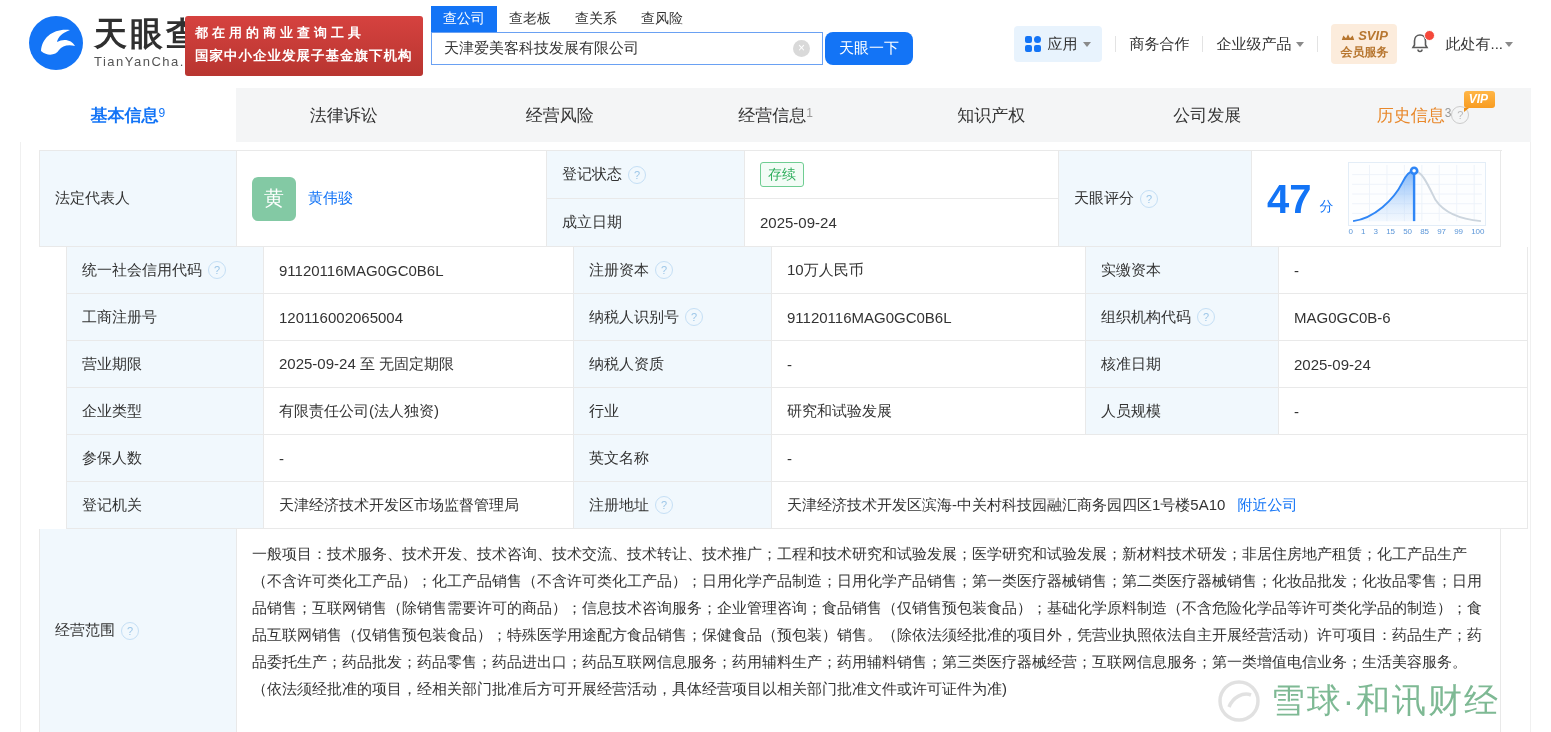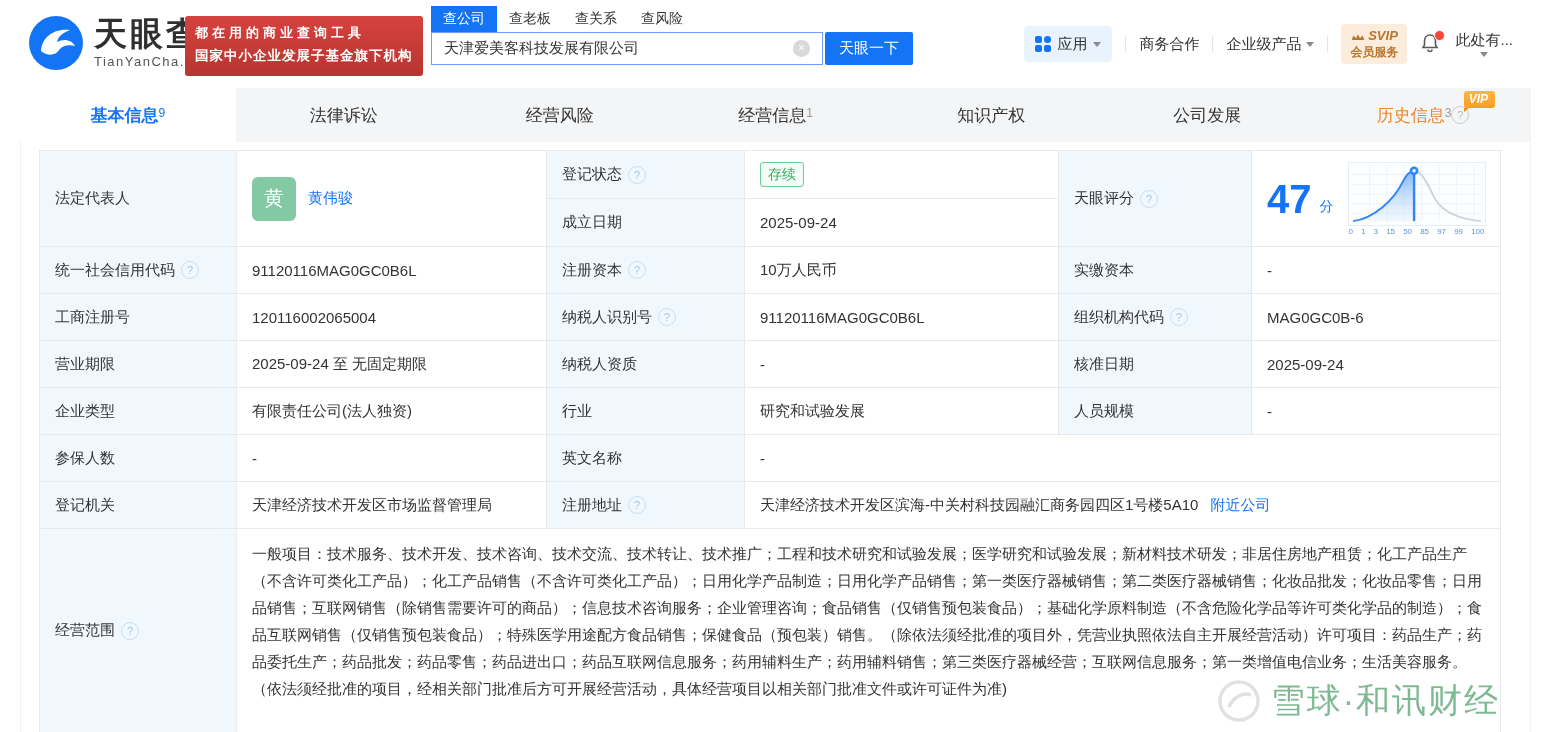--- a/index.html
+++ b/index.html
@@ -21,38 +21,38 @@
   .search-tabs{display:flex;height:26px;}
   .stab{padding:0 12px;font-size:14px;color:#333;display:flex;align-items:center;cursor:pointer;}
   .stab.active{background:#1374f6;color:#fff;}
   .search-box{position:relative;width:482px;height:33px;}
   .search-input{box-sizing:border-box;width:392px;height:33px;border:1px solid #6aa1f3;
                 padding:0 38px 0 12px;font-size:15px;color:#333;outline:none;
                 font-family:"Liberation Sans","DejaVu Sans",sans-serif;}
   .clear{position:absolute;left:362px;top:8px;width:17px;height:17px;border-radius:50%;
          background:#d9d9d9;color:#fff;font-size:12px;line-height:17px;text-align:center;cursor:pointer;}
   .search-btn{position:absolute;left:394px;top:0;width:88px;height:33px;background:#1374f6;color:#fff;
-              border:none;font-size:15px;border-radius:2px;cursor:pointer;
+              border:none;font-size:15px;border-radius:8px;cursor:pointer;
               font-family:Liberation Serif, serif;}
 
   .top-nav{position:absolute;right:38px;top:25px;height:38px;display:flex;align-items:center;gap:13px;
            font-size:15px;color:#333;white-space:nowrap;}
   .apps-btn{background:#e8f3fd;border-radius:4px;height:36px;padding:0 11px;display:flex;align-items:center;gap:6px;cursor:pointer;}
   .grid-icon{width:16px;height:16px;display:grid;grid-template-columns:7px 7px;grid-template-rows:7px 7px;gap:2px;}
   .grid-icon i{background:#1374f6;border-radius:2px;}
   .grid-icon i:nth-child(2){border-radius:50%;}
   .caret{width:0;height:0;border-left:4px solid transparent;border-right:4px solid transparent;border-top:5px solid #8a8a8a;display:inline-block;}
   .divider{width:1px;height:16px;background:#e3e3e3;}
   .navlink{color:#333;cursor:pointer;display:flex;align-items:center;gap:5px;}
   .svip{background:#fcecdc;border-radius:4px;padding:4px 9px;text-align:center;color:#b7762f;line-height:1.25;cursor:pointer;}
   .svip-top{display:flex;align-items:center;justify-content:center;gap:3px;font-size:13px;font-weight:bold;font-style:italic;}
   .svip-bottom{font-size:12px;font-weight:bold;}
   .bell{position:relative;cursor:pointer;width:22px;height:24px;}
   .bell .dot{position:absolute;top:-2px;right:-3px;width:9px;height:9px;border-radius:50%;background:#f5483b;border:1.5px solid #fff;}
-  .more{display:flex;align-items:center;gap:2px;cursor:pointer;flex-direction:column;}
+  .more{display:flex;align-items:center;gap:2px;cursor:pointer;}
 
   
   .page-tabs{position:absolute;left:20px;top:88px;width:1511px;height:54px;background:#f4f5f6;display:flex;}
   .active-strip{position:absolute;left:0;top:0;width:4px;height:54px;background:#1374f6;}
   .ptab{flex:1;display:flex;align-items:center;justify-content:center;font-size:17px;color:#333;cursor:pointer;position:relative;}
   .ptab.active{background:#fff;text-align:right;}
   .ptab.active .ptab-label{color:#1374f6;font-weight:bold;}
   .count{font-size:12px;color:#999;transform:translateY(-2px);}
   .ptab.active .count{color:#1374f6;}
   .history .ptab-label{color:#e8882b;}
@@ -67,21 +67,21 @@
   .content{position:absolute;left:20px;top:142px;width:1511px;height:590px;box-sizing:border-box;background:#fff;
            border-left:1px solid #f0f0f0;border-right:1px solid #f0f0f0;overflow:hidden;}
   .tbl{position:absolute;left:18px;top:8px;width:1463px;}
   .grid{display:grid;grid-template-columns:197px 310px 198px 314px 193px 249px;border-left:1px solid #e9e9e9;}
   .grid.first{border-top:1px solid #e9e9e9;}
   .cell{border-right:1px solid #e9e9e9;border-bottom:1px solid #e9e9e9;box-sizing:border-box;display:flex;
         align-items:center;padding:0 15px;font-size:15px;color:#333;background:#fff;overflow:hidden;}
   .lbl{background:#f1f8fd;gap:6px;}
   .row1{grid-template-rows:48px 48px;}
   .span2r{grid-row:span 2;}
-  .grid.mid{grid-auto-rows:47px;}
+  .grid.mid{grid-auto-rows:47px;margin-left:27px;}
   .scope-grid{grid-template-rows:204px;}
   .span-right{grid-column:4 / 7;}
   .scope-text{display:block;padding:11px 15px 0 15px;line-height:27px;font-size:15px;align-items:flex-start;}
 
   .avatar{width:44px;height:44px;border-radius:6px;background:#83c9a4;color:#fff;font-size:20px;
           display:flex;align-items:center;justify-content:center;flex:none;}
   .person-link{color:#1374f6;margin-left:12px;cursor:pointer;}
   .badge-green{color:#2fae5d;border:1px solid #6fcd92;background:#f3fcf6;border-radius:3px;padding:2px 7px;font-size:14px;line-height:1.3;}
   .blue-link{color:#1374f6;margin-left:12px;cursor:pointer;white-space:nowrap;}
 

